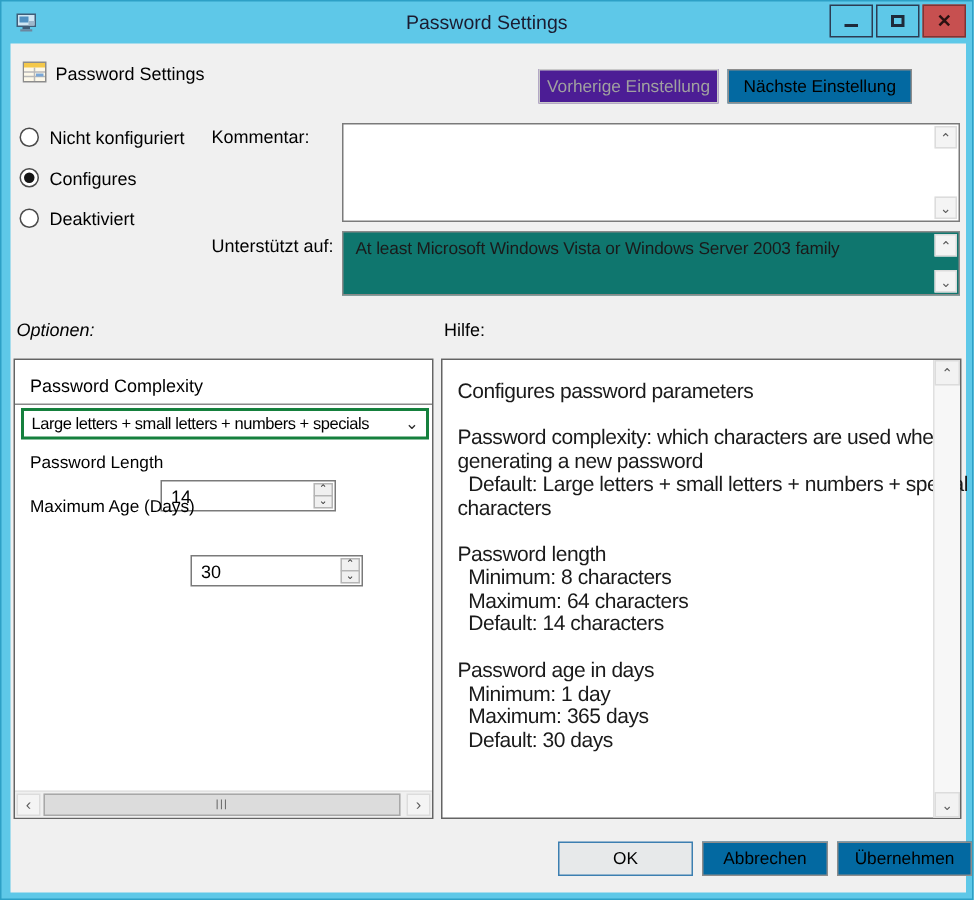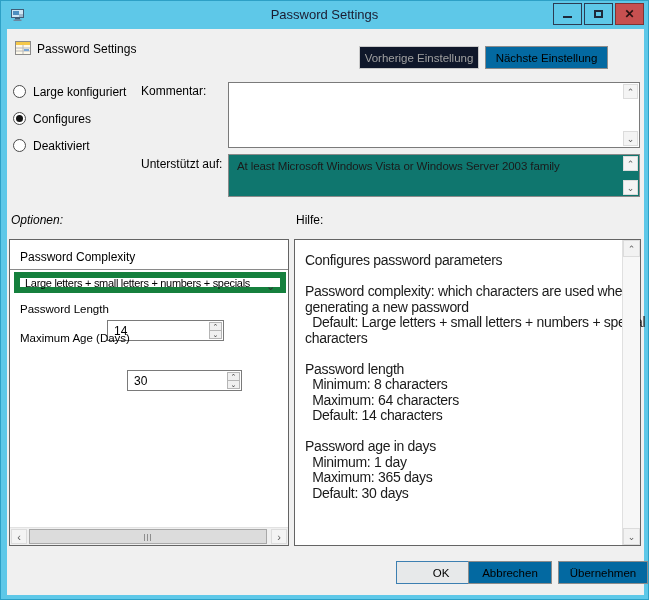--- a/index.html
+++ b/index.html
@@ -20,37 +20,37 @@
   .min-bar{width:9px;height:2px;background:#1e2a3a;margin-top:6px;}
   .max-box{width:9px;height:8px;border:2px solid #1e2a3a;box-sizing:border-box;}
   .close-glyph{font-size:12px;font-weight:bold;color:#2a1111;line-height:1;}
   
   .client{position:absolute;left:6px;top:28px;width:637px;height:566px;background:#f0f0f0;font-size:12px;color:#000;}
   .abs{position:absolute;box-sizing:border-box;}
   
   .policy-title{left:30px;top:13px;font-size:12px;}
   .btn{display:flex;align-items:center;justify-content:center;font-size:11.5px;color:#000;
        background:#0369a1;border:1px solid #8c8c8c;cursor:pointer;}
-  .btn.disabled{color:#a0a0a0;background:#0f172a;border-color:#c9c9c9;cursor:default;}
+  .btn.disabled{color:#a0a0a0;background:#4c1d95;border-color:#c9c9c9;cursor:default;}
   .btn.default{border:1px solid #3c7fb1;background:#e7e9ea;}
   
   .radio{display:flex;align-items:center;height:15px;cursor:pointer;}
   .radio-circle{width:13px;height:13px;border-radius:50%;border:1px solid #4a4a4a;background:#fff;box-sizing:border-box;position:relative;flex:none;}
   .radio.checked .radio-circle::after{content:"";position:absolute;inset:2px;background:#151515;border-radius:50%;}
   .radio .rlabel{margin-left:7px;white-space:nowrap;}
   
   .textbox{background:#fff;border:1px solid #7a7a7a;}
   .readonly-box{background:#0f766e;border:1px solid #8a8a8a;color:#1a1a1a;}
   .vscroll-btn{position:absolute;right:1px;width:15px;height:15px;background:#f4f4f4;border:1px solid #dcdcdc;
                box-sizing:border-box;display:flex;align-items:center;justify-content:center;
                font-size:9px;color:#5c5c5c;cursor:pointer;}
   
   .panel{background:#fff;border:1px solid #646464;}
   .sep{position:absolute;left:0;right:0;border-top:1px solid #8a8a8a;}
-  .dropdown{background:#fff;border:6px solid #15803d;display:flex;align-items:center;cursor:pointer;
+  .dropdown{background:#fff;border:2px solid #15803d;display:flex;align-items:center;cursor:pointer;
             font-size:11px;letter-spacing:-0.3px;padding-left:5px;position:relative;}
   .dropdown .dd-chevron{position:absolute;right:5px;top:2px;font-size:11px;color:#303030;}
   .spinbox{background:#fff;border:1px solid #7a7a7a;position:relative;font-size:12px;}
   .spin-value{position:absolute;left:6px;top:3px;}
   .spin-col{position:absolute;right:1px;top:1px;bottom:1px;width:13px;display:flex;flex-direction:column;}
   .spin-btn{flex:1;background:#f0f0f0;border:1px solid #b5b5b5;box-sizing:border-box;display:flex;align-items:center;
             justify-content:center;font-size:7px;color:#3a3a3a;cursor:pointer;line-height:1;}
   .spin-btn + .spin-btn{margin-top:-1px;}
   
   .help-text{white-space:pre;font-size:14px;letter-spacing:-0.3px;line-height:15.5px;color:#1a1a1a;}
@@ -101,21 +101,21 @@
       <line x1="8" y1="5" x2="8" y2="14" stroke="#b9b9b9"></line>
       <rect x="9" y="9" width="5" height="2" fill="#7aa7d8"></rect>
     </svg>
     <div class="abs policy-title">Password Settings</div>
 
     <div class="abs btn disabled" style="left:352px;top:17px;width:120px;height:23px;">Vorherige Einstellung</div>
     <div class="abs btn" style="left:478px;top:17px;width:123px;height:23px;">Nächste Einstellung</div>
 
     <div class="abs radio" style="left:6px;top:55px;">
       <span class="radio-circle"></span>
-      <span class="rlabel">Large konfiguriert</span>
+      <span class="rlabel">Nicht konfiguriert</span>
     </div>
     <div class="abs radio checked" style="left:6px;top:82px;">
       <span class="radio-circle"></span>
       <span class="rlabel">Configures</span>
     </div>
     <div class="abs radio" style="left:6px;top:109px;">
       <span class="radio-circle"></span>
       <span class="rlabel">Deaktiviert</span>
     </div>
 
@@ -212,17 +212,17 @@
       <div class="vscroll-track">
         <div class="vs-btn" style="top:0;">
           <span>⌃</span>
         </div>
         <div class="vs-btn" style="bottom:0;">
           <span>⌄</span>
         </div>
       </div>
     </div>
 
-    <div class="abs btn default" style="left:365px;top:532px;width:90px;height:23px;margin-left:24px;">OK</div>
+    <div class="abs btn default" style="left:365px;top:532px;width:90px;height:23px;">OK</div>
     <div class="abs btn" style="left:461px;top:532px;width:84px;height:23px;">Abbrechen</div>
     <div class="abs btn" style="left:551px;top:532px;width:90px;height:23px;">Übernehmen</div>
   </div>
 </div>
 
 </body></html>

